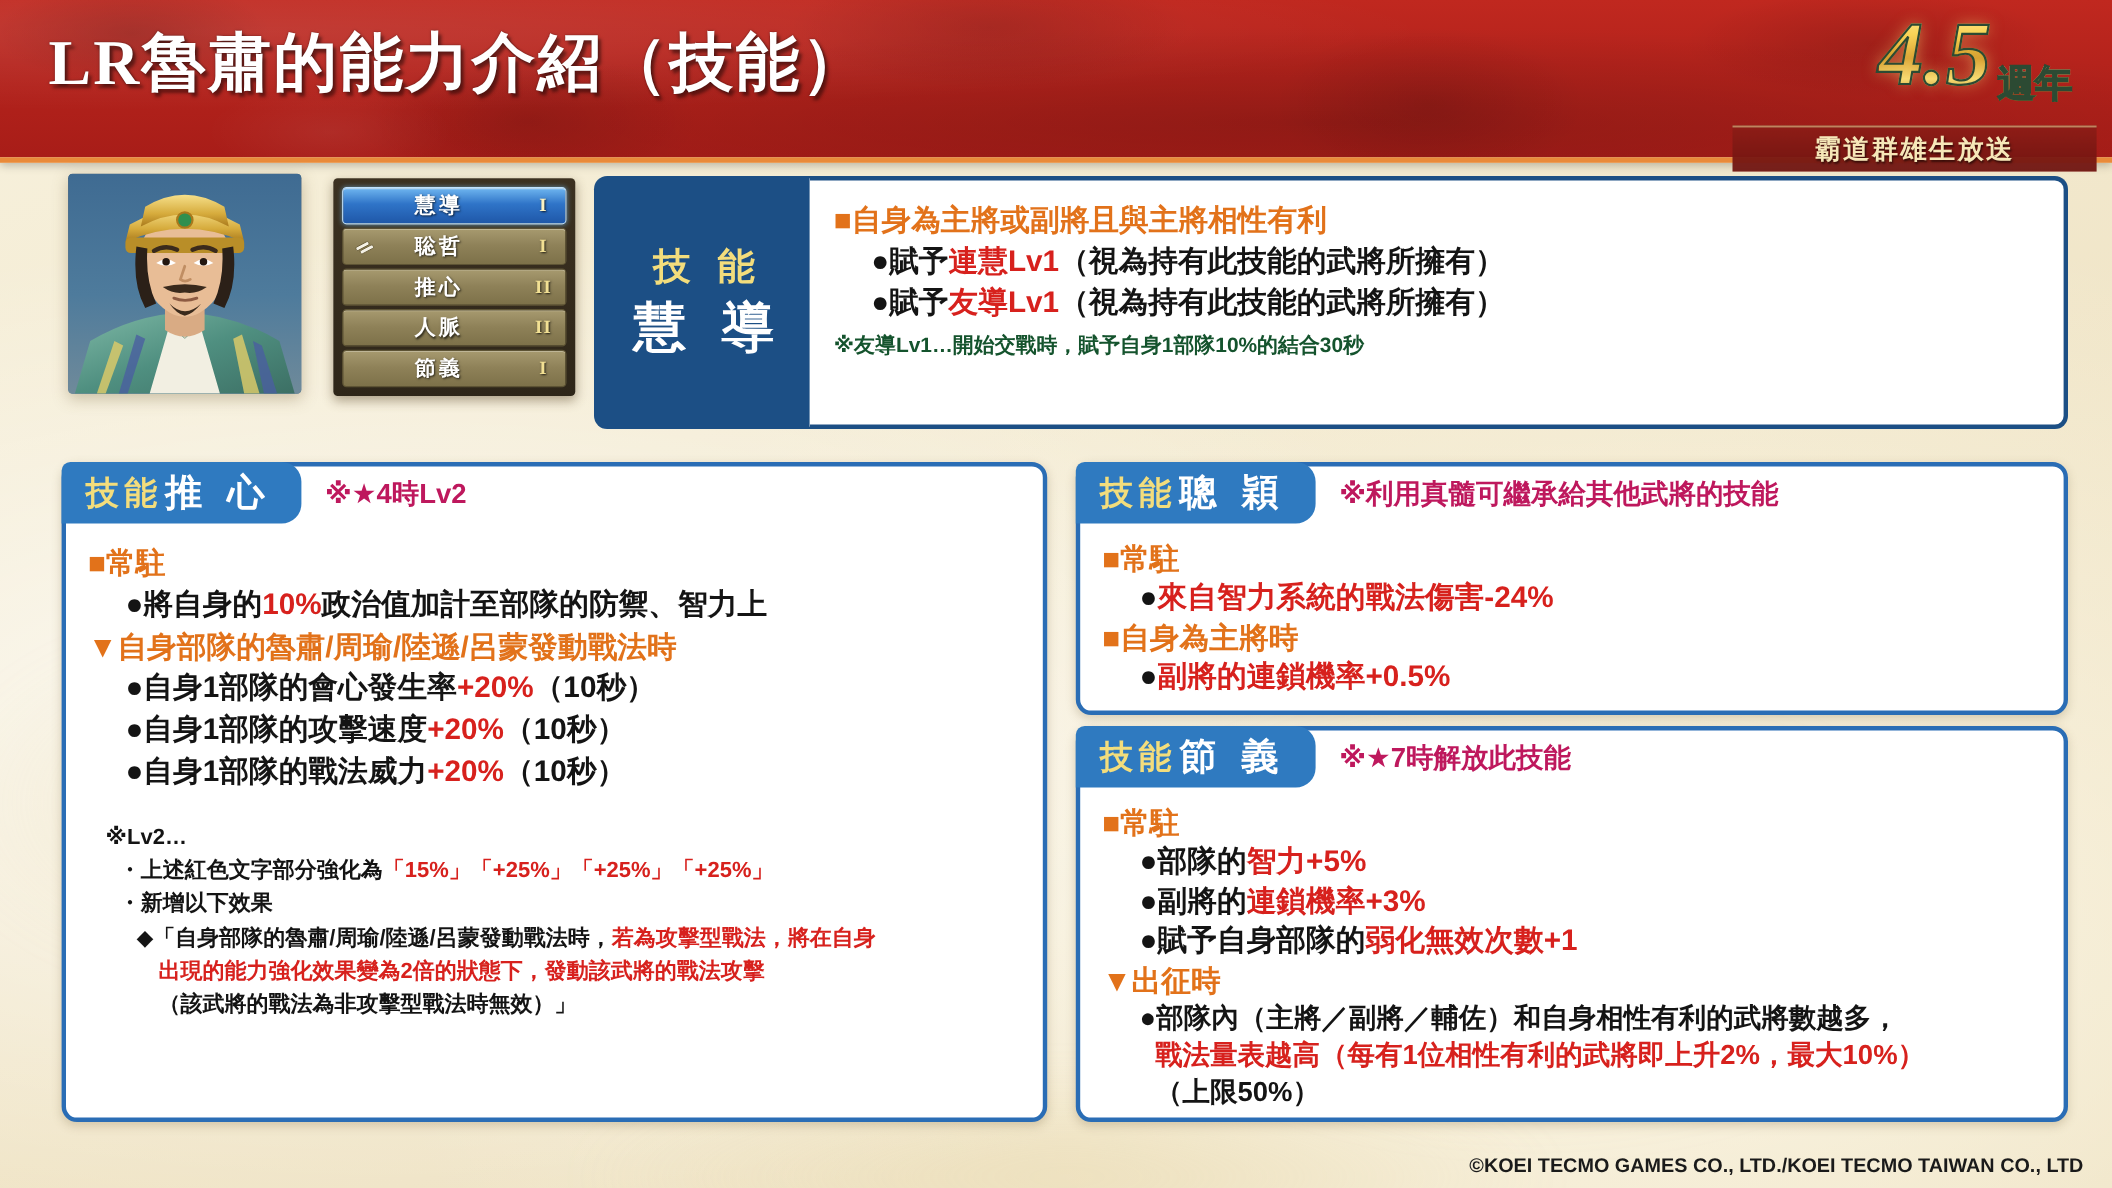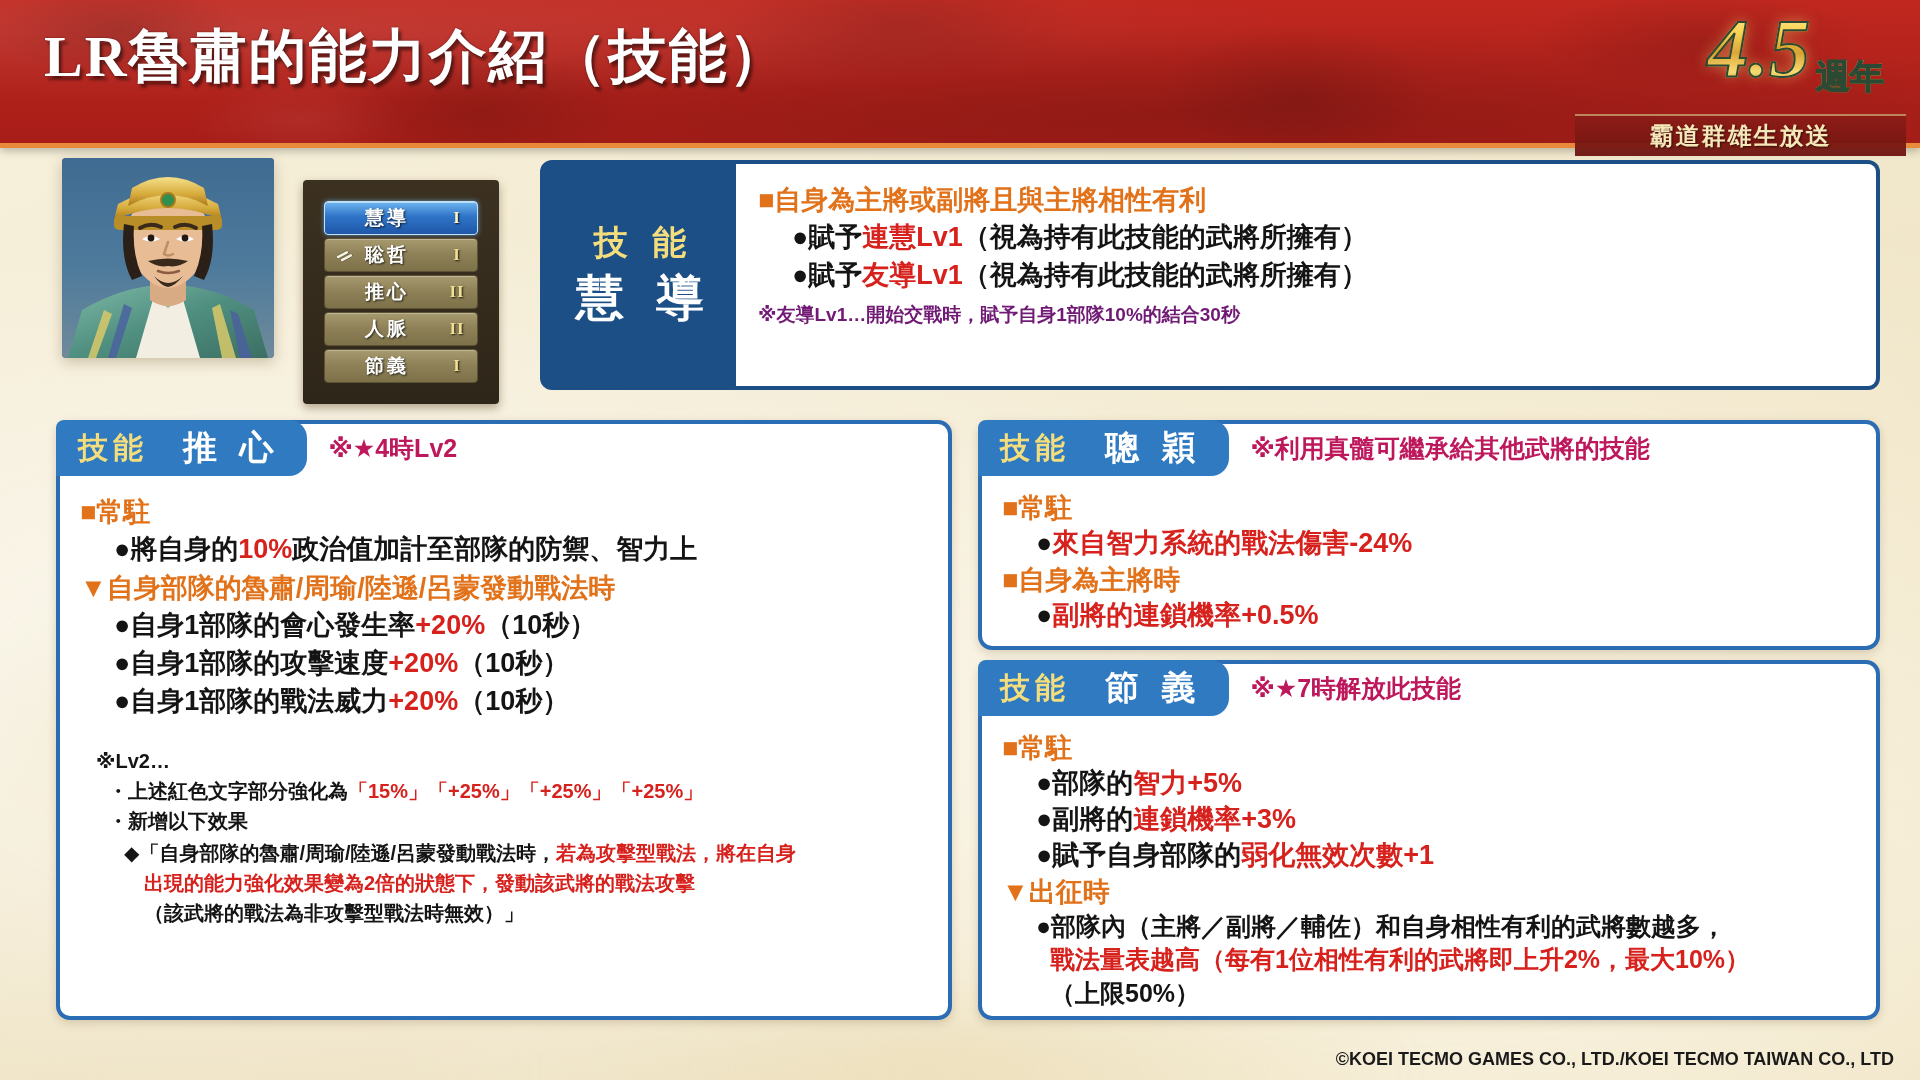--- a/index.html
+++ b/index.html
@@ -133,26 +133,26 @@
     border-radius: 4px;
     overflow: hidden;
     box-shadow: 0 4px 14px rgba(120,100,60,0.35);
     background: linear-gradient(180deg, #2f4e6e 0%, #3c6285 60%, #4a6f88 100%);
   }
   .portrait svg { display: block; width: 100%; height: 100%; }
 
   
   .skill-list {
     position: absolute;
-    left: 303px; top: 180px;
-    width: 196px;
+    left: 303px; top: 162px;
+    width: 220px;
     display: flex;
     flex-direction: column;
     gap: 3px;
-    padding: 21px;
+    padding: 8px;
     background: linear-gradient(180deg, #3c3121 0%, #2e2619 100%);
     border-radius: 4px;
     box-shadow: 0 4px 10px rgba(90,72,40,0.45);
   }
   .skill-row {
     position: relative;
     height: 34px;
     display: flex;
     align-items: center;
     border-radius: 4px;
@@ -264,31 +264,31 @@
     line-height: 1.33;
     color: #141414;
     white-space: nowrap;
   }
   .line.indent { padding-left: 34px; }
   .line.indent2 { padding-left: 48px; }
   .red { color: #d7211d; }
   .note {
     font-size: 19px;
     font-weight: bold;
-    color: #701a75;
+    color: #14532d;
     line-height: 1.4;
   }
   .head-pill {
     height: 56px;
     background: #2f7ac0;
     border-radius: 8px 18px 18px 0;
     display: flex;
     align-items: center;
     padding: 0 26px 0 22px;
-    gap: 35px;
+    gap: 2px;
   }
   .head-kind {
     font-family: "Liberation Serif", "DejaVu Serif", serif;
     font-size: 30px;
     font-weight: bold;
     letter-spacing: 5px;
     color: #f3dd7c;
   }
   .head-name {
     font-family: "Liberation Serif", "DejaVu Serif", serif;

